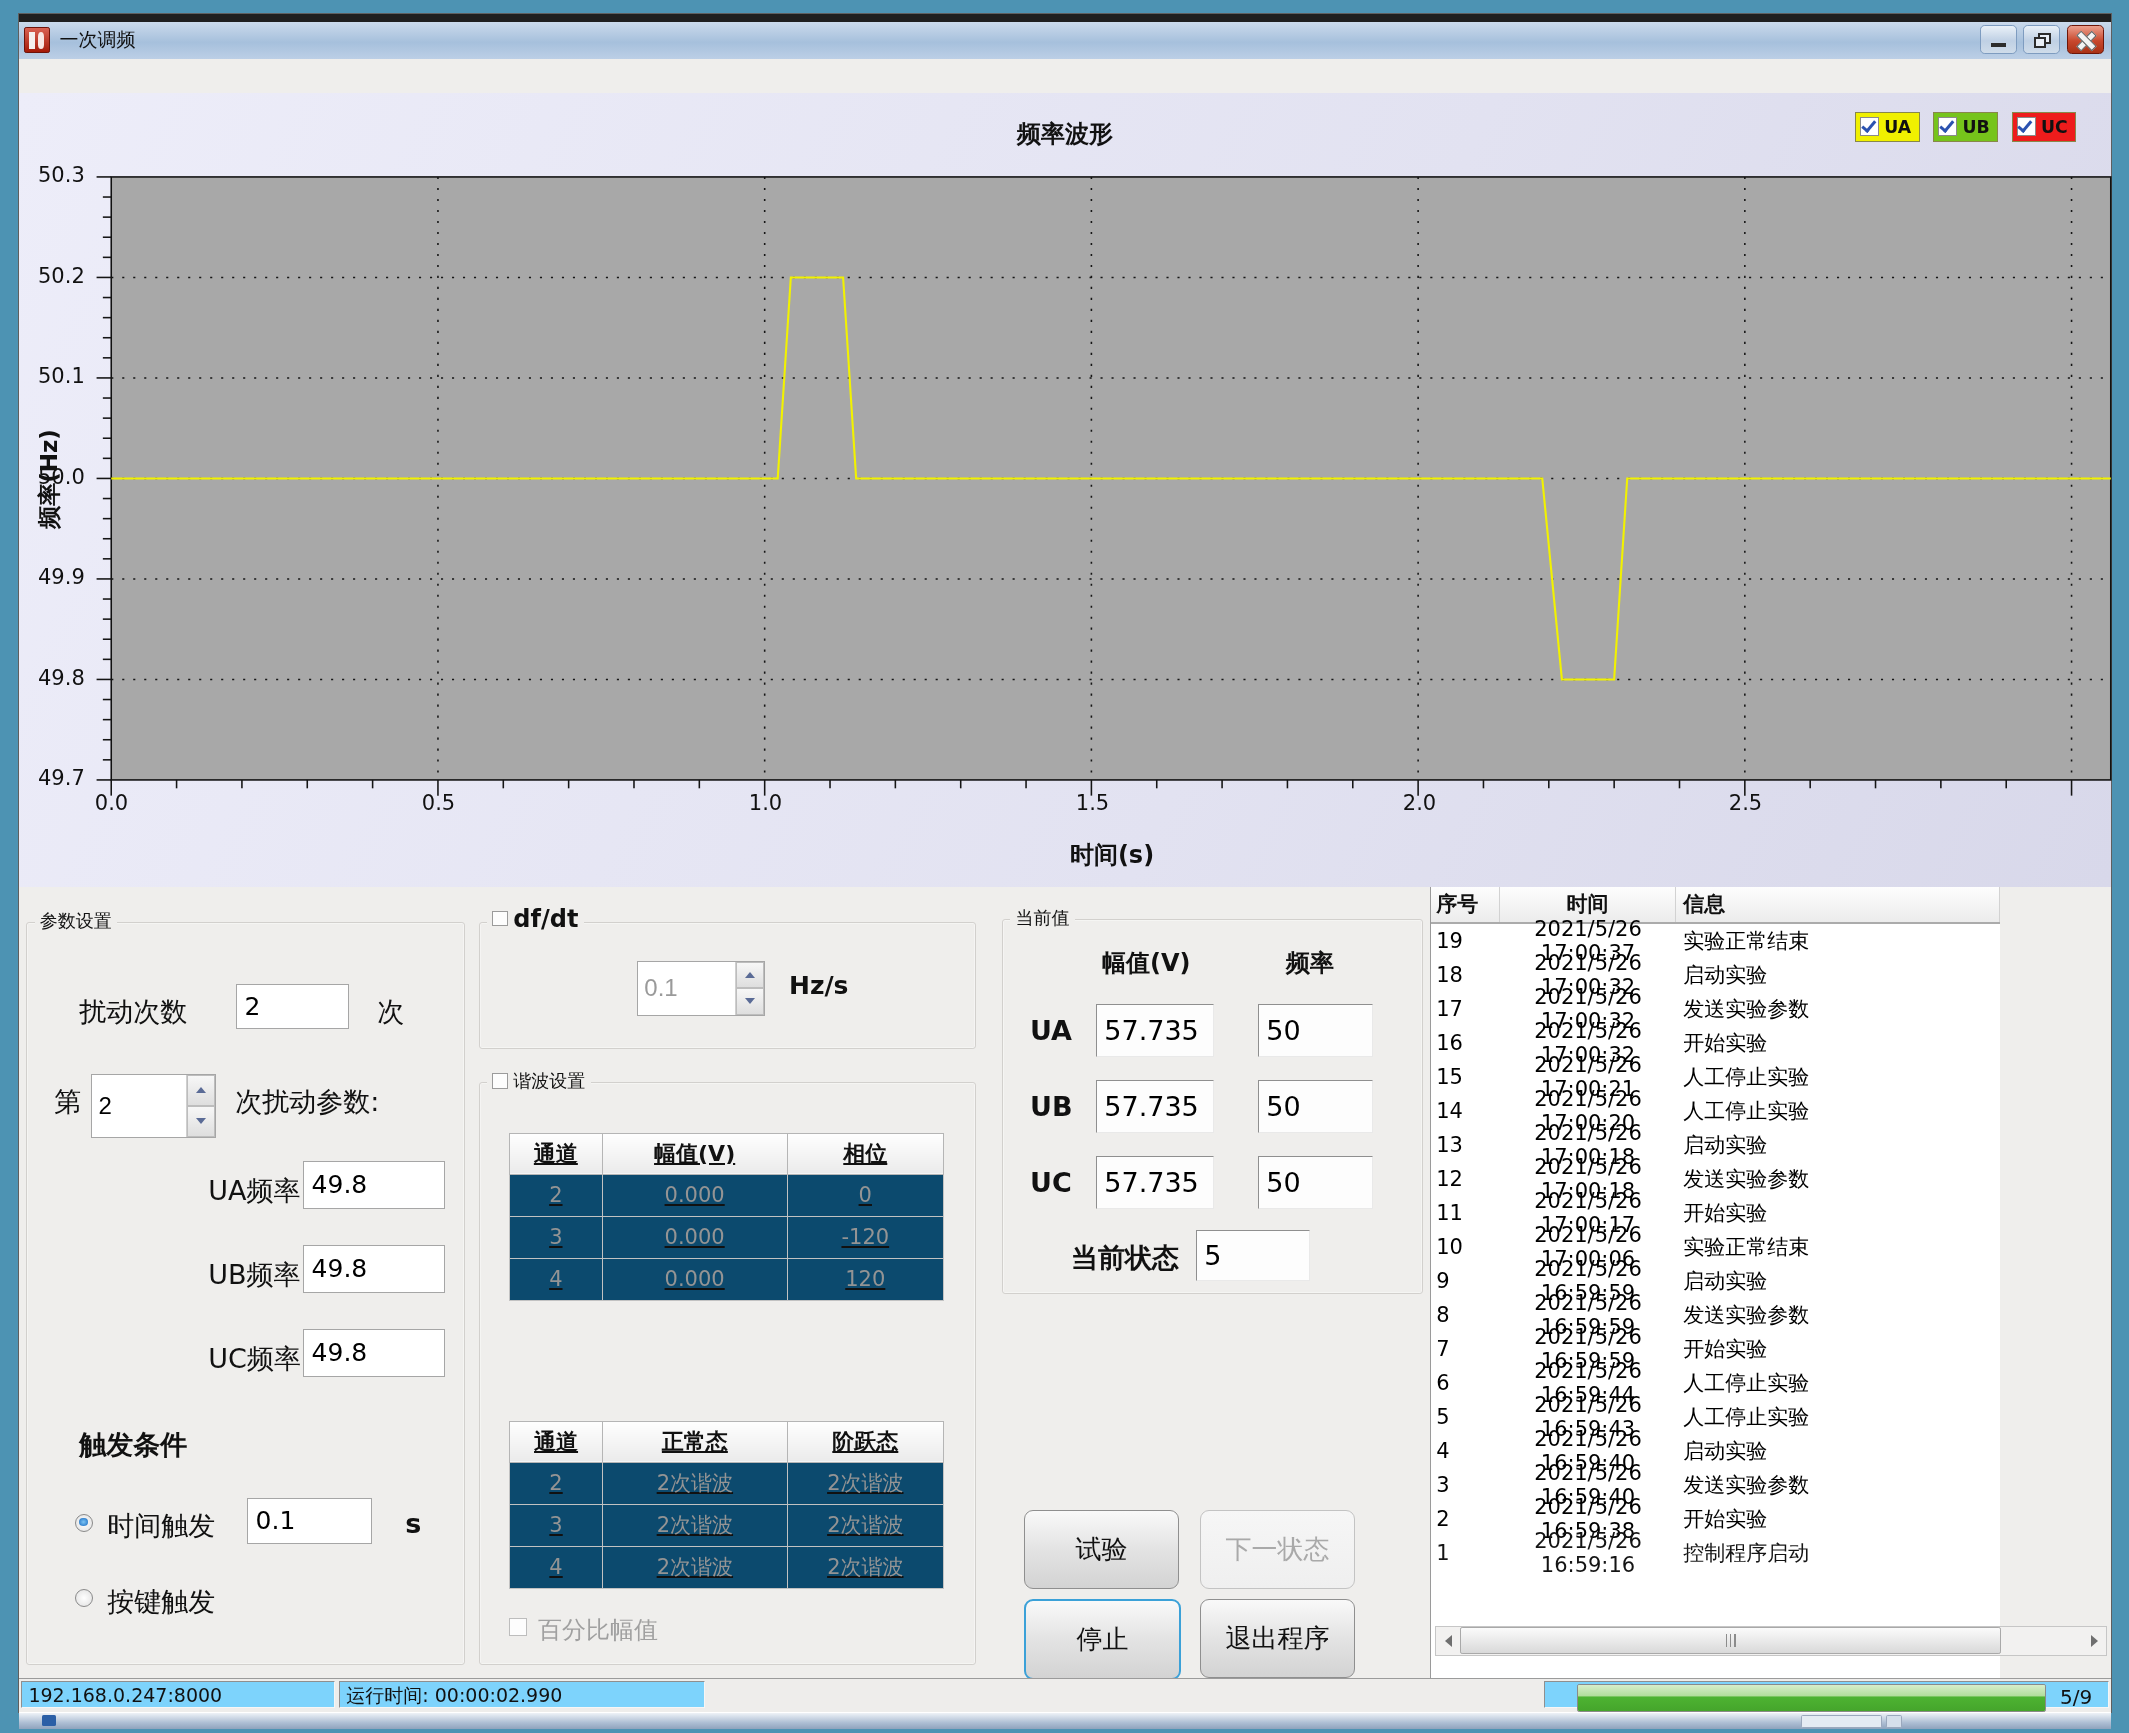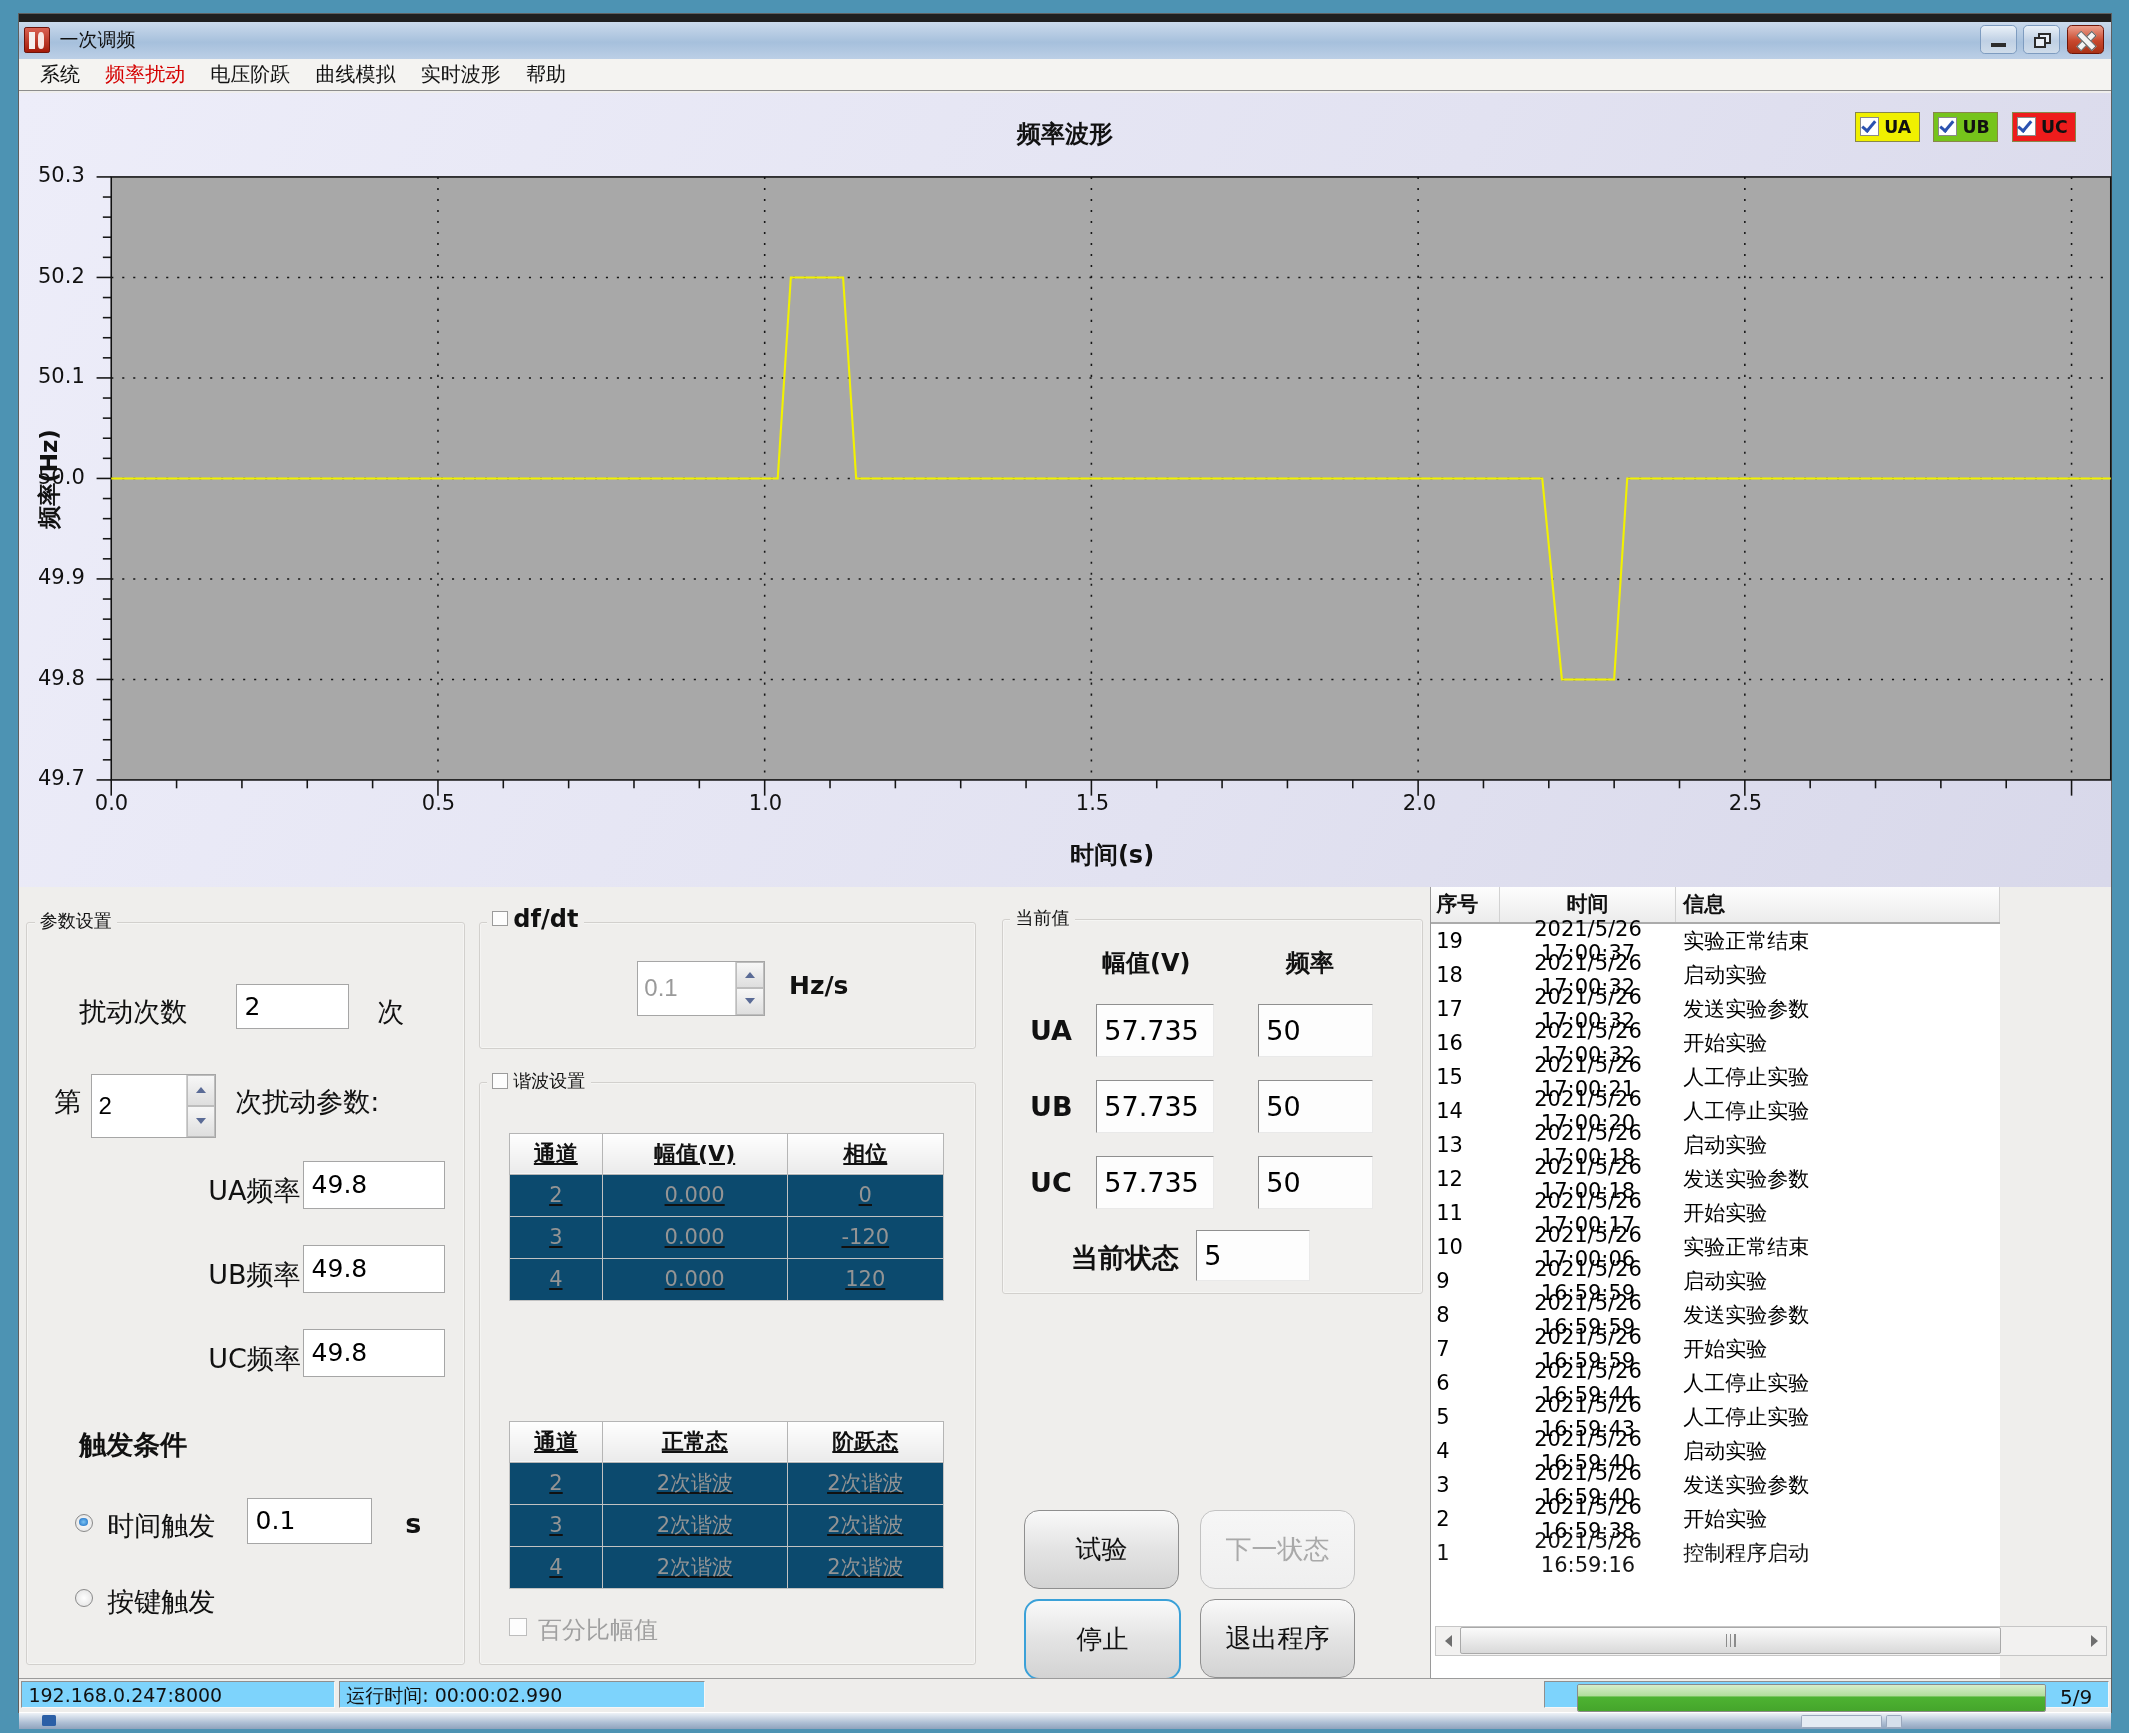--- a/index.html
+++ b/index.html
@@ -69,21 +69,21 @@
   .cb{display:inline-block;width:18px;height:18px;background:#fdfdfd;border:1.6px solid #9b9b9b;position:relative;flex:none;box-sizing:border-box;}
   .cb.small{width:15.7px;height:15.7px;}
   .radio{position:absolute;width:18px;height:18px;border-radius:50%;border:1.6px solid #8a8a8a;
     background:radial-gradient(#ffffff,#dfdfdf);box-sizing:border-box;}
   .radio.sel::after{content:'';position:absolute;left:3.1px;top:3.1px;width:8.4px;height:8.4px;border-radius:50%;
     background:radial-gradient(#7cc4f4,#1668c0);}
   table.grid{position:absolute;border-collapse:collapse;background:#0c4a6e;text-decoration:underline;}
   table.grid th{border:1px solid #b5b5b5;background:linear-gradient(#ffffff,#ebebeb);
     font-size:22px;font-weight:bold;height:38px;}
   table.grid td{border:1px solid #c2c2c2;color:#949494;font-size:21px;height:39px;text-align:center;}
-  .btn{position:absolute;border:1px solid #8f8f8f;border-radius:15px;font-size:26px;
+  .btn{position:absolute;border:1px solid #8f8f8f;border-radius:9px;font-size:26px;
     background:linear-gradient(#f9f9f9,#e3e3e3 50%,#d3d3d3);display:flex;align-items:center;justify-content:center;text-align:right;}
   .btn.disabled{color:#a9a9a9;background:linear-gradient(#f6f6f6,#efefef);border-color:#c3c3c3;}
   .btn.focus{border:2.6px solid #3ba1d8;}
   
   #log-panel{position:absolute;left:1411px;top:0;width:570px;height:791px;background:#ffffff;
     border-left:1px solid #9a9a9a;box-sizing:border-box;}
   #log-header{display:flex;height:35px;background:linear-gradient(#fdfdfd,#ececec);border-bottom:2.1px double #ababab;}
   .log-hcell{font-size:21px;font-weight:bold;display:flex;align-items:center;border-right:1px solid #d2d2d2;box-sizing:border-box;}
   .log-hcell.c1{width:69px;padding-left:5.2px;}
   .log-hcell.c2{width:176px;justify-content:center;}
@@ -130,28 +130,20 @@
         </div>
       <div class="win-btn">
           <span class="g-restore"></span>
         </div>
       <div class="win-btn close">
           <span class="g-close"></span>
         </div>
     </div>
   </div>
 
-  <div id="menubar">
-    <span class="menu-item">系统</span>
-    <span class="menu-item active">频率扰动</span>
-    <span class="menu-item">电压阶跃</span>
-    <span class="menu-item">曲线模拟</span>
-    <span class="menu-item">实时波形</span>
-    <span class="menu-item">帮助</span>
-  </div>
 
   <div id="chart-panel">
     <div id="chart-title">频率波形</div>
     <div id="legend">
       <div class="legend-item" style="background: rgb(240, 240, 0);">
         <span class="legend-cb checked"></span>
         <span class="legend-label">UA</span>
       </div>
       <div class="legend-item" style="background: rgb(118, 196, 27);">
         <span class="legend-cb checked"></span>

